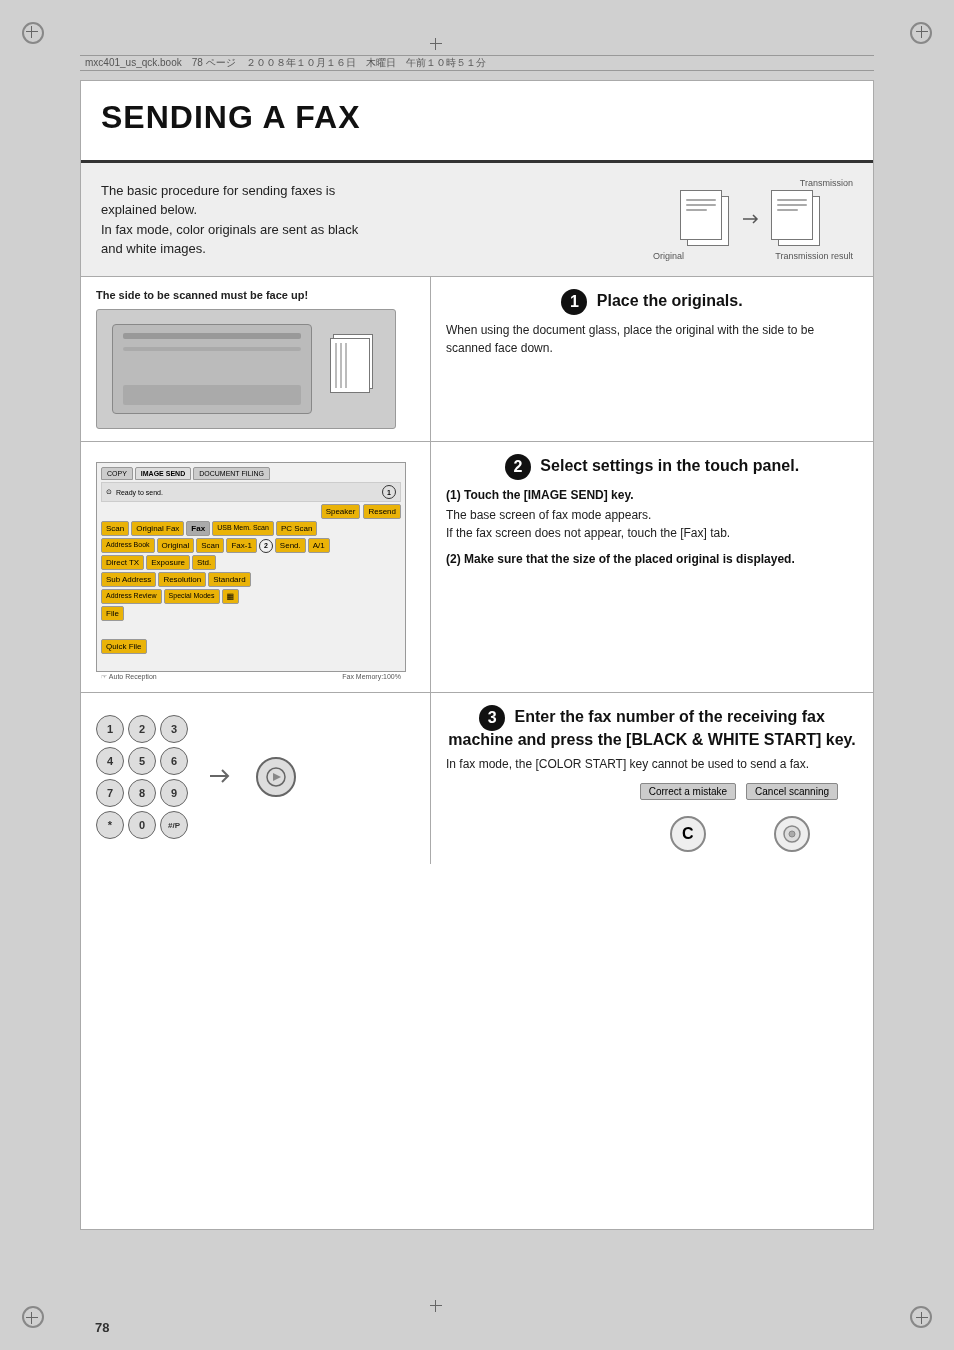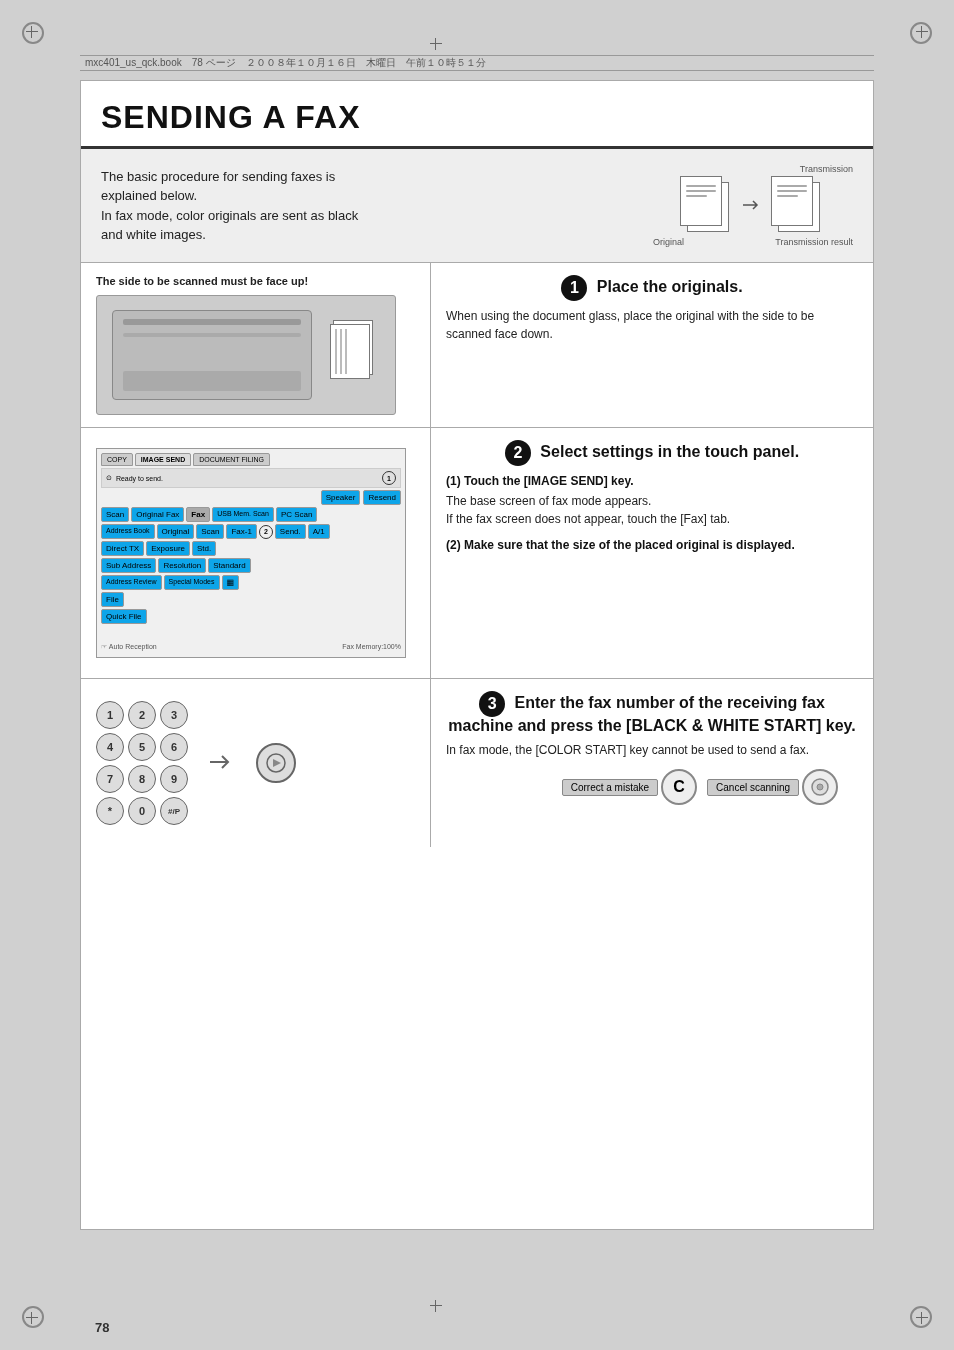--- a/index.html
+++ b/index.html
@@ -80,21 +80,21 @@
       top: 80px;
       left: 80px;
       width: 794px;
       height: 1150px;
       background: white;
       border: 1.5px solid #aaa;
     }
 
     
     .title-section {
-      padding: 18px 20px 10px 20px;
+      padding: 18px 20px 24px 20px;
       border-bottom: 3px solid #333;
     }
 
     .page-title {
       font-size: 32px;
       font-weight: 900;
       color: #111;
       letter-spacing: 1px;
     }
 
@@ -185,21 +185,21 @@
       font-size: 8px;
       border-radius: 2px 2px 0 0;
     }
     .tp-tab.active {
       background: #fff;
       font-weight: bold;
     }
 
     .tp-btn {
       border: 1px solid #999;
-      background: #0ea5e9;
+      background: #eab308;
       padding: 2px 4px;
       font-size: 8px;
       border-radius: 2px;
       white-space: nowrap;
     }
 
     .tp-btn.highlight {
       background: #aaa;
       font-weight: bold;
     }
@@ -261,23 +261,23 @@
     .bottom-btns {
       display: flex;
       gap: 10px;
       margin-top: 10px;
       justify-content: flex-end;
       padding-right: 20px;
     }
 
     .action-btn {
       display: flex;
-      flex-direction: row;
-      align-items: center;
-      gap: 3px;
+      flex-direction: column;
+      align-items: center;
+      gap: 16px;
     }
 
     .action-btn-label {
       background: #ccc;
       border: 1px solid #888;
       padding: 2px 8px;
       font-size: 10px;
       border-radius: 2px;
     }
 
@@ -508,21 +508,21 @@
           <div class="tp-btn">Resolution</div>
           <div class="tp-btn">Standard</div>
         </div>
 
         <div style="display:flex;gap:2px;margin-bottom:2px;">
           <div class="tp-btn" style="font-size:7px;">Address Review</div>
           <div class="tp-btn" style="font-size:7px;">Special Modes</div>
           <div class="tp-btn">▦</div>
         </div>
 
-        <div style="display:flex;gap:2px;margin-bottom:2px;align-items:center;">
+        <div style="display:flex;gap:2px;margin-bottom:18px;align-items:center;">
           <div class="tp-btn">File</div>
         </div>
 
         <div style="display:flex;gap:2px;margin-bottom:19px;">
           <div class="tp-btn">Quick File</div>
         </div>
 
         <div style="display:flex;justify-content:space-between;font-size:7px;color:#555;margin-top:2px;">
           <span>☞ Auto Reception</span>
           <span>Fax Memory:100%</span>

